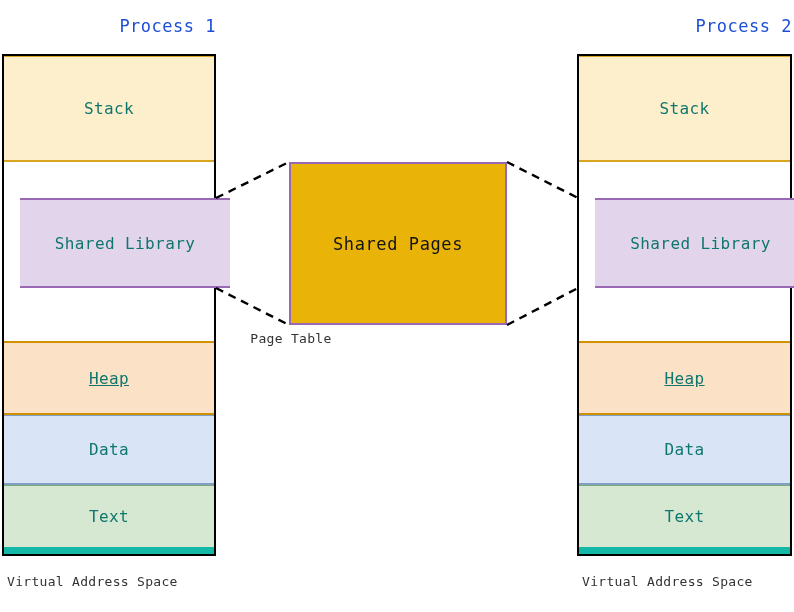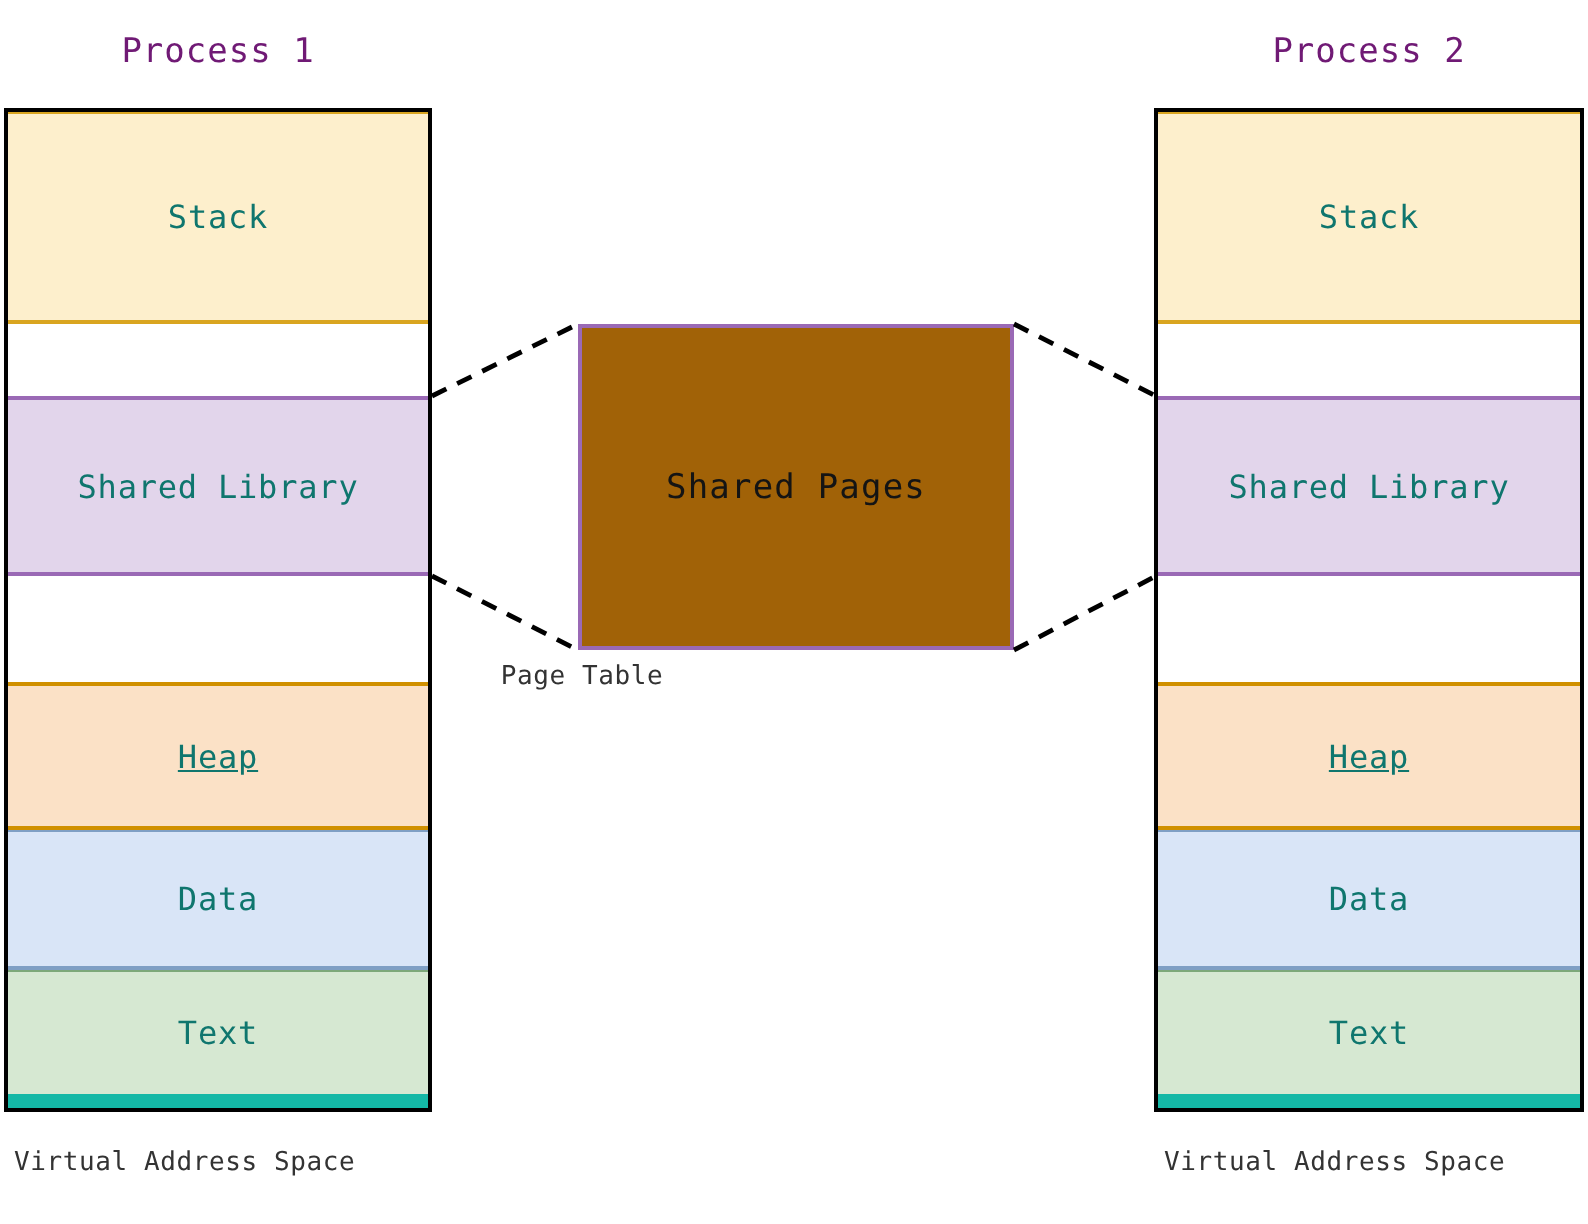--- a/index.html
+++ b/index.html
@@ -16,23 +16,23 @@
     width: 794px;
     height: 612px;
     background: #ffffff;
     overflow: hidden;
   }
 
   
   .proc-title {
     position: absolute;
     font-size: 17px;
-    color: #701a75;
+    color: #1d4ed8;
     letter-spacing: 0.5px;
-    text-align: center;
+    text-align: right;
     white-space: nowrap;
   }
   #title-p1 { left: 2px;   top: 16px; width: 214px; }
   #title-p2 { left: 577px; top: 16px; width: 215px; }
 
   
   .proc-box {
     position: absolute;
     border: 2px solid #000000;
     box-sizing: border-box;
@@ -55,20 +55,21 @@
   }
   .seg-stack {
     background: #fdefcc;
     border-top: 1px solid #d9a520;
     border-bottom: 2px solid #d9a520;
   }
   .seg-shlib {
     background: #e2d5eb;
     border-top: 2px solid #9a69b5;
     border-bottom: 2px solid #9a69b5;
+    margin-left: 16px;
   }
   .seg-heap {
     background: #fbe1c6;
     border-top: 2px solid #d09000;
     border-bottom: 2px solid #d09000;
     text-decoration: underline;
   }
   .seg-data {
     background: #d9e5f7;
     border-top: 1px solid #7f9fc4;
@@ -80,21 +81,21 @@
     border-bottom: 7px solid #14b8a6;
   }
 
   
   #shared-pages-box {
     position: absolute;
     left: 289px;
     top: 162px;
     width: 218px;
     height: 163px;
-    background: #a16207;
+    background: #eab308;
     border: 2px solid #9a69b5;
     box-sizing: border-box;
     display: flex;
     align-items: center;
     justify-content: center;
     font-size: 17px;
     color: #141414;
     letter-spacing: 0.6px;
     white-space: nowrap;
   }

